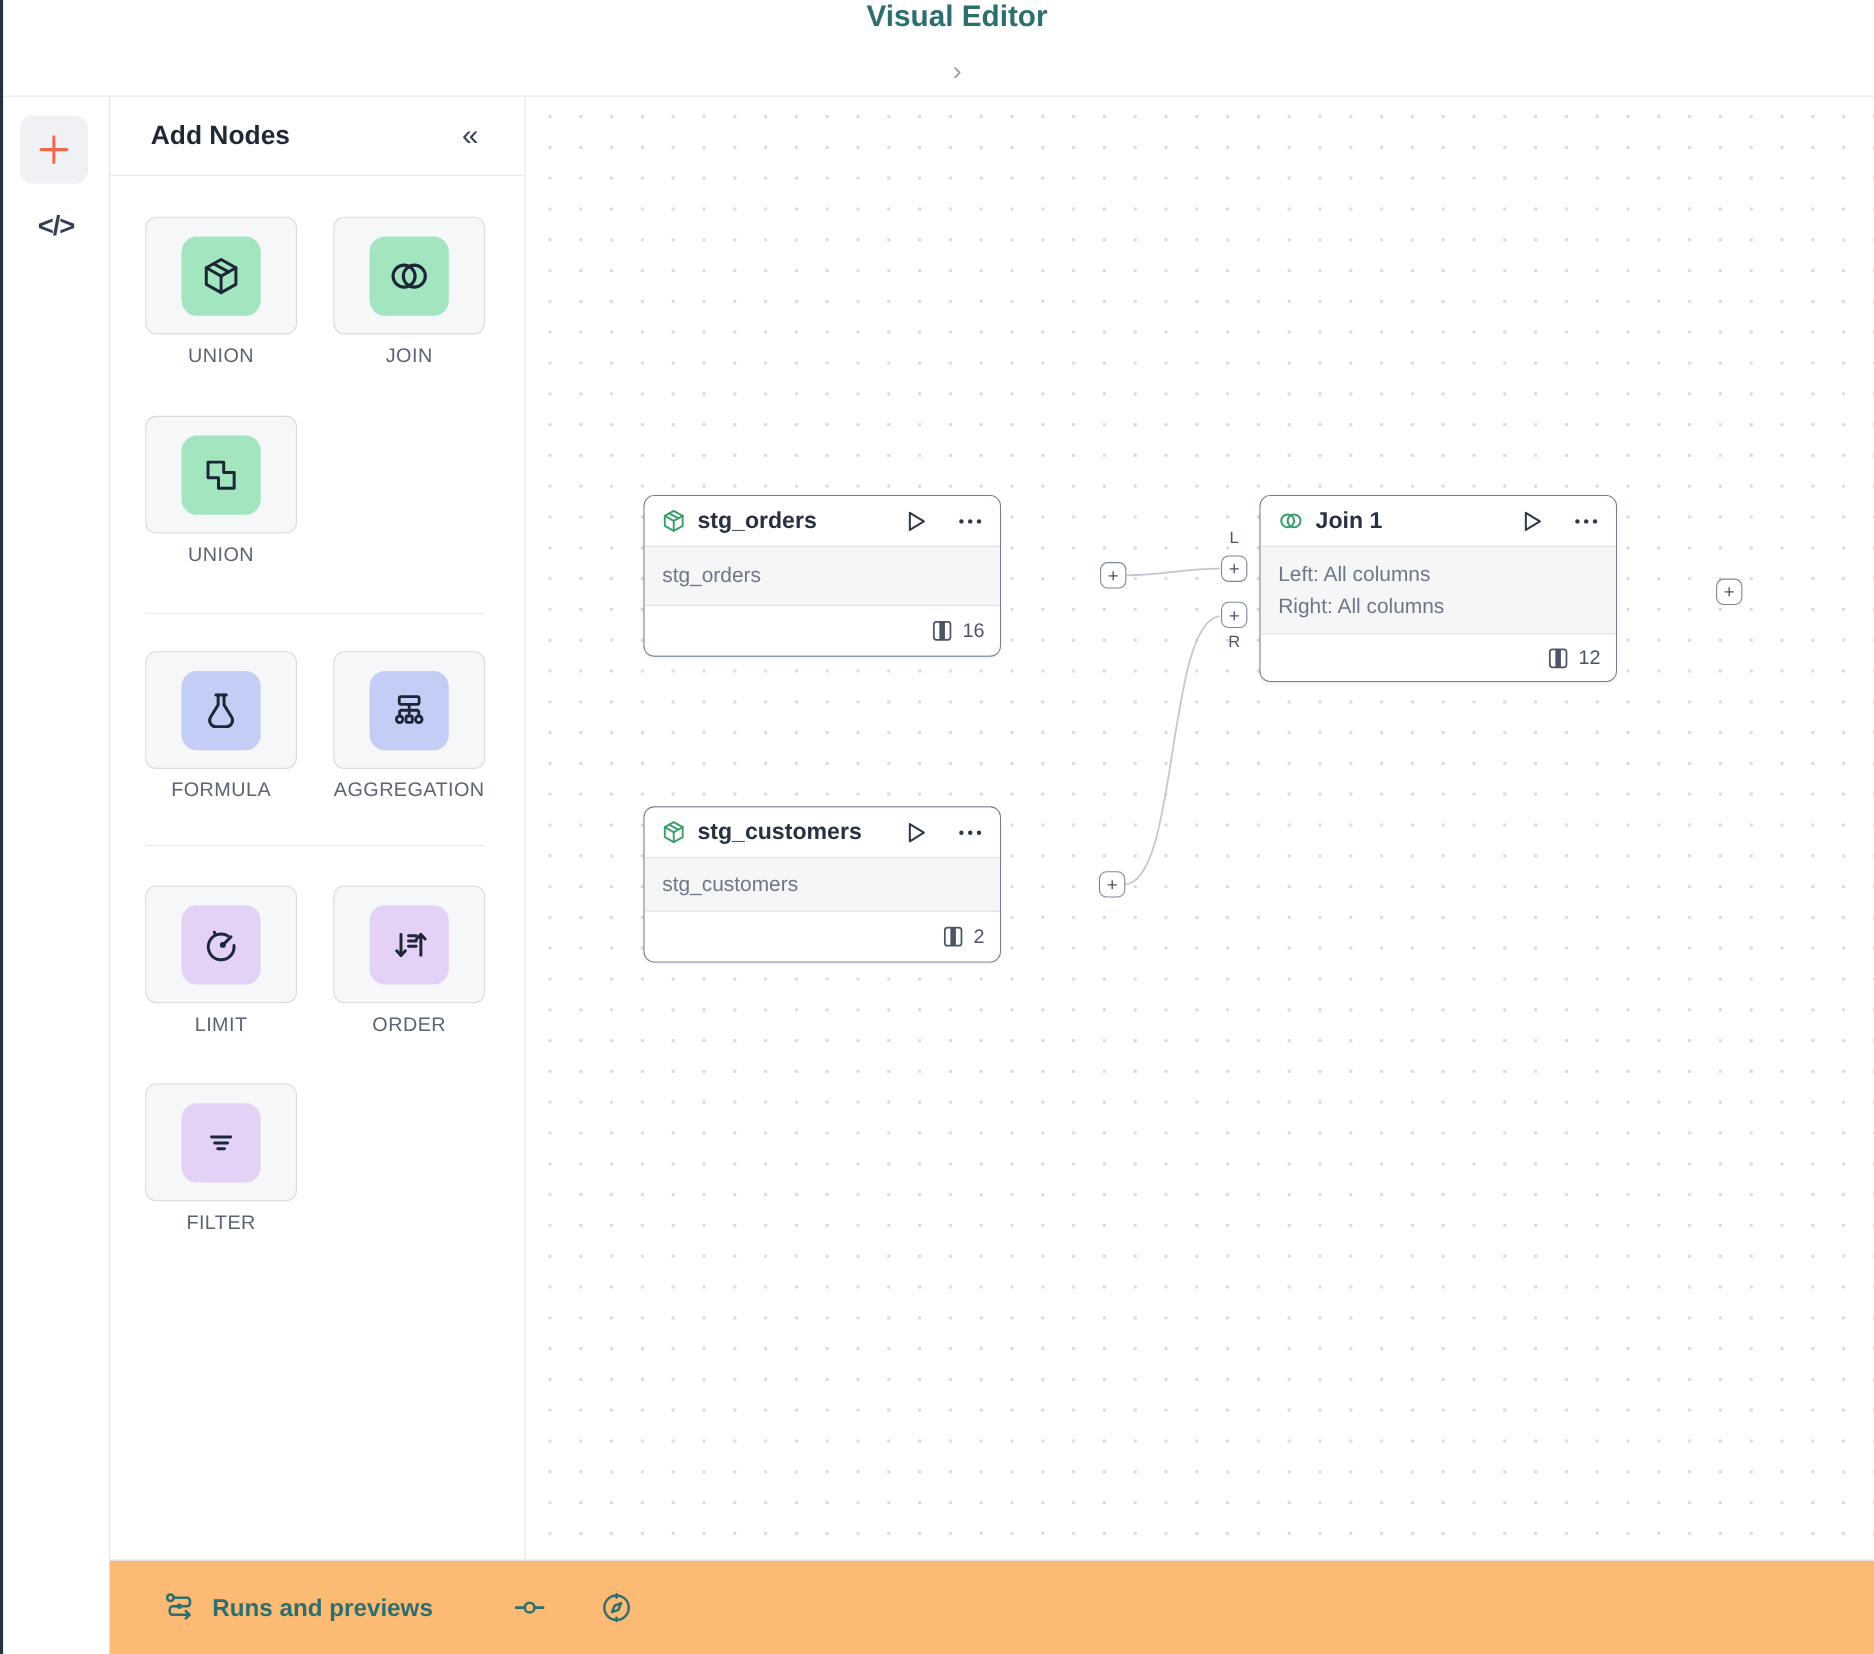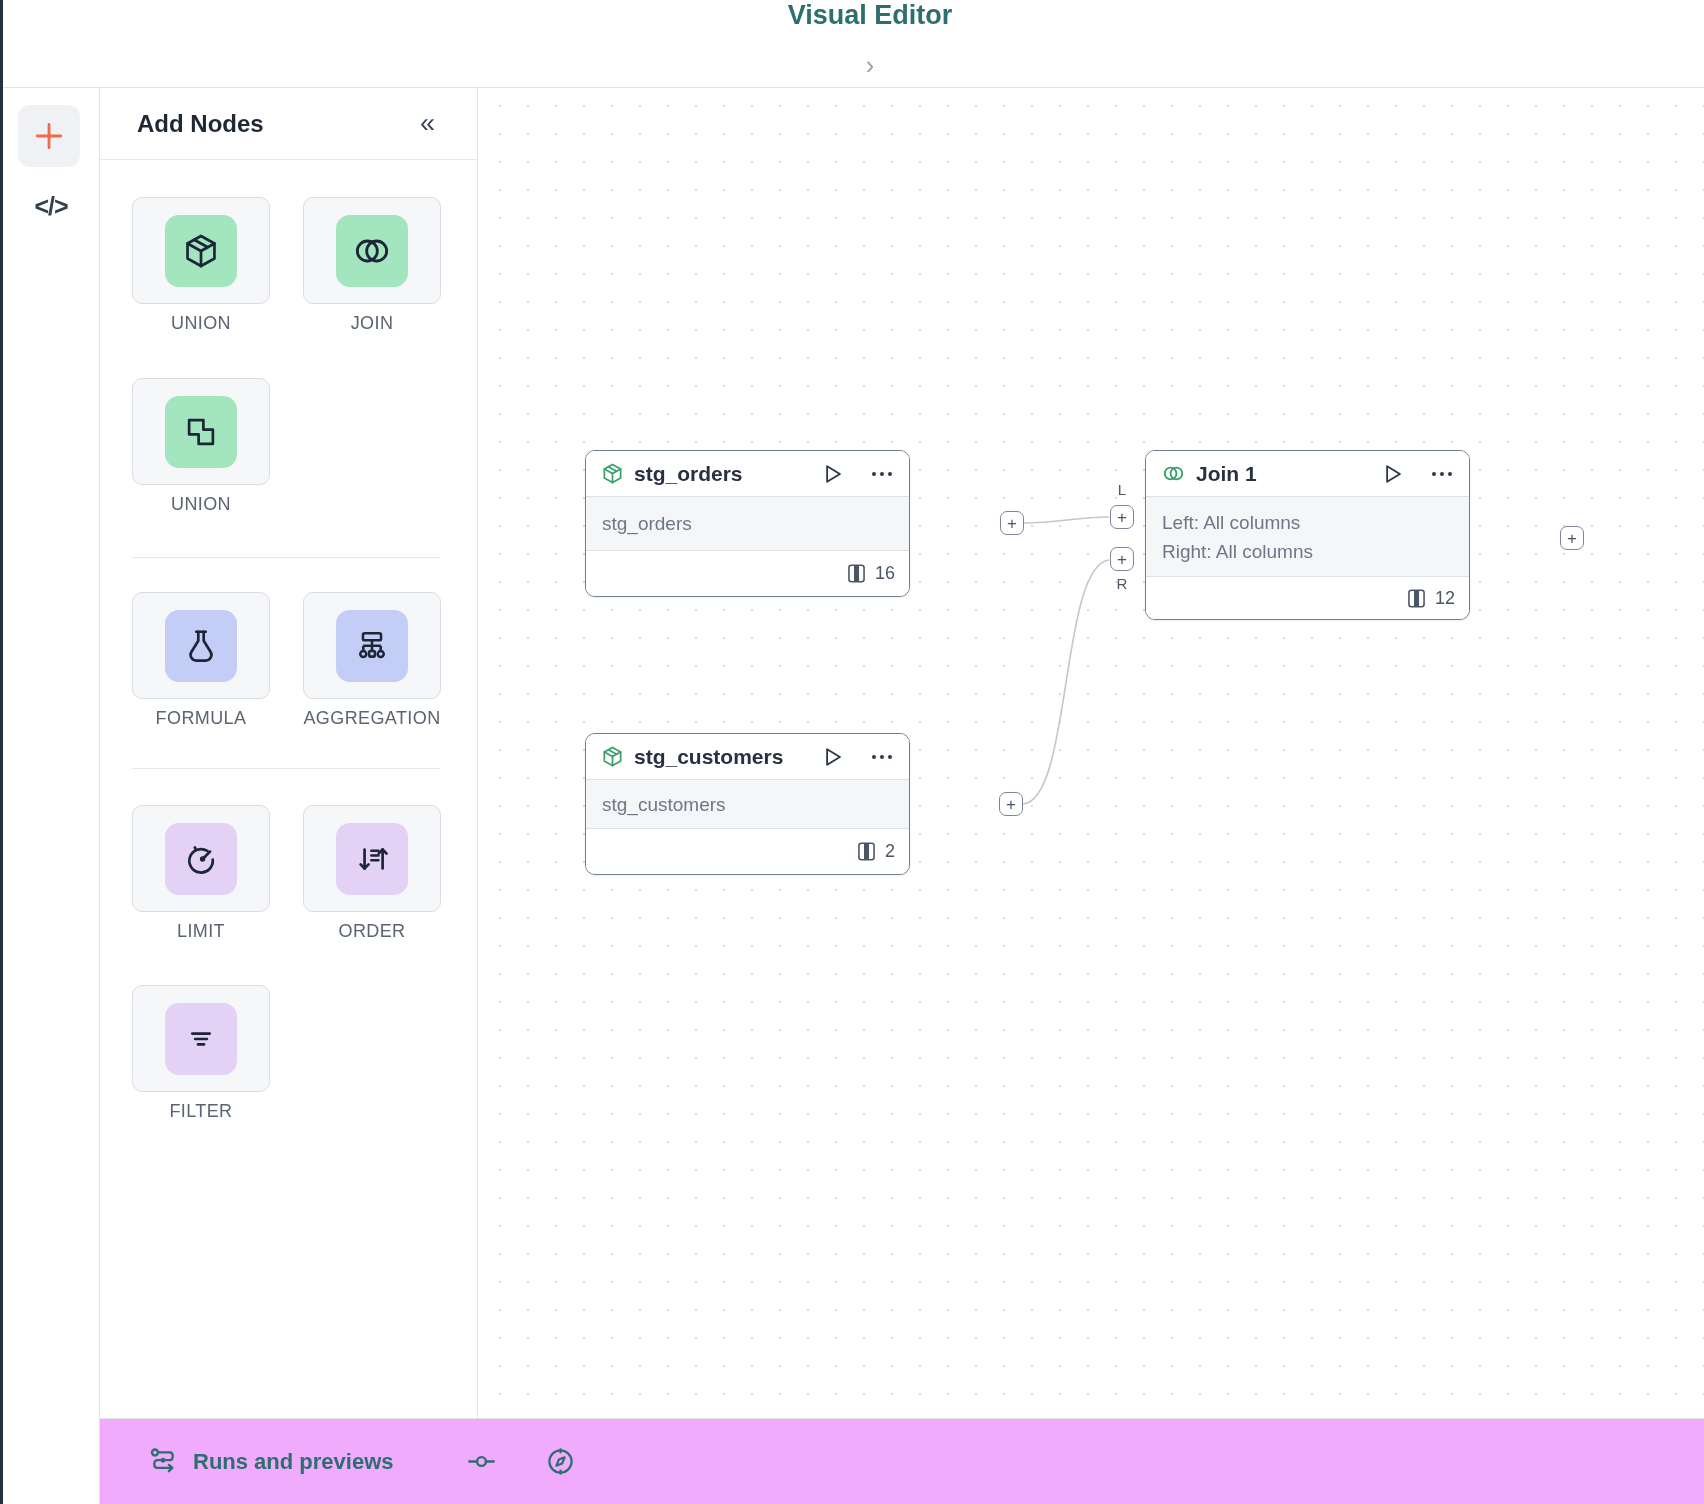--- a/index.html
+++ b/index.html
@@ -60,21 +60,21 @@
     display:flex; flex-direction:column; justify-content:center; padding:0 16px; }
   .body-line { font-size:19px; color:#6e7787; line-height:29px; }
   .node-footer { flex:0 0 45px; display:flex; align-items:center; justify-content:flex-end; gap:8px; padding:0 14px; background:#fff; }
   .count { font-size:18px; color:#4b5566; }
 
   .handle { position:absolute; width:24px; height:24px; background:#fff; border:1.5px solid #7d8799; border-radius:7px;
     display:flex; align-items:center; justify-content:center; font-size:17px; color:#4b5566; line-height:1; cursor:pointer; }
   .port-label { position:absolute; width:24px; text-align:center; font-size:15px; color:#4b5566; }
 
   
-  .bottombar { left:100px; right:0; bottom:0; height:86px; background:#f0abfc; border-top:1px solid #e2e5e9;
+  .bottombar { left:100px; right:0; bottom:0; height:86px; background:#fdba74; border-top:1px solid #e2e5e9;
     display:flex; align-items:center; }
   .runs-group { display:flex; align-items:center; gap:14px; margin-left:48px; cursor:pointer; }
   .runs-label { font-size:22px; font-weight:700; color:var(--accent_teal,#2d6e6e); }
   .bar-icon { display:flex; align-items:center; justify-content:center; cursor:pointer; }
   .commit-icon-wrap { margin-left:72px; }
   .compass-icon-wrap { margin-left:48px; }
 
   svg { display:block; }
 </style>
 </head>

